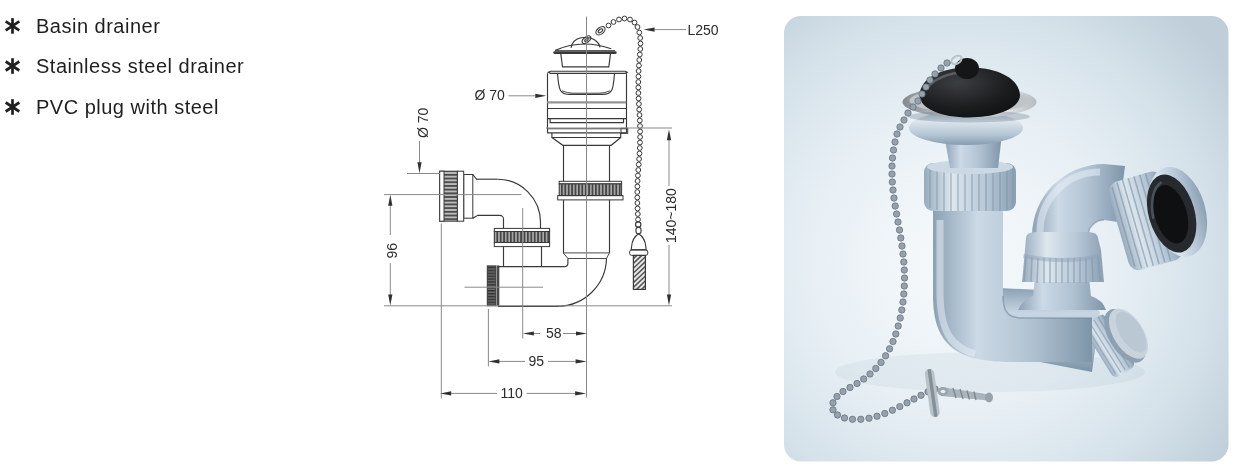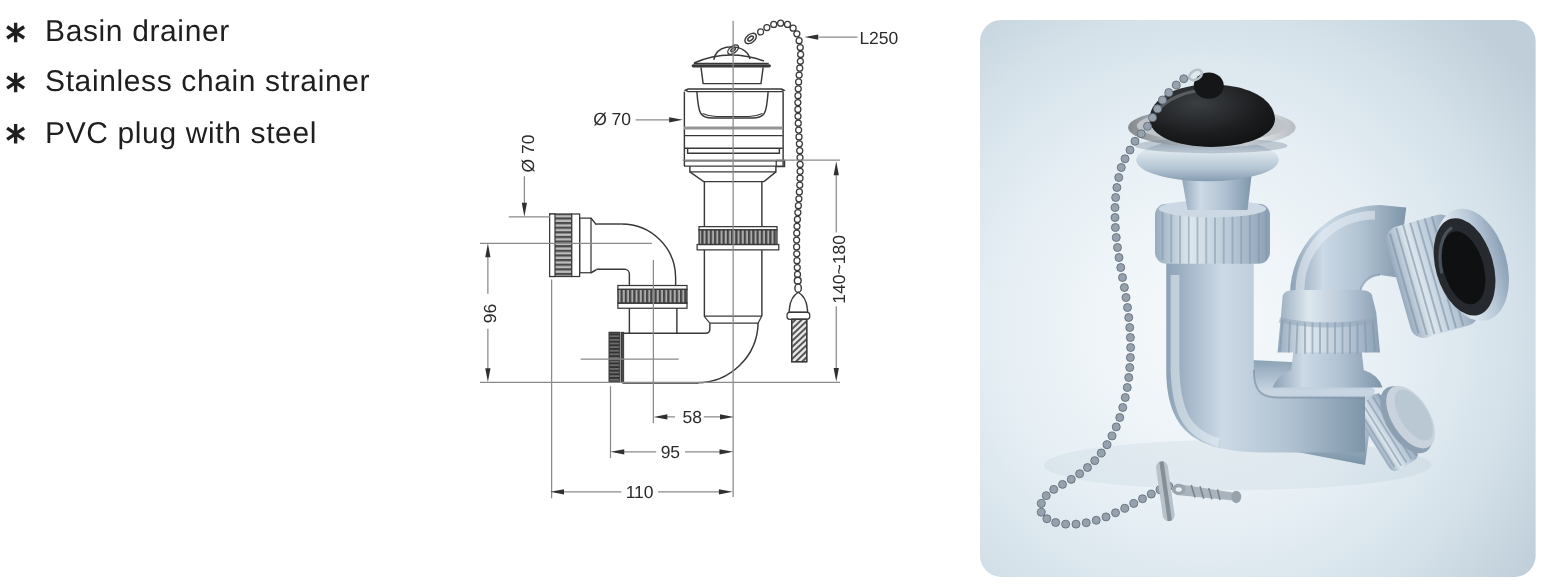--- a/index.html
+++ b/index.html
@@ -1,17 +1,17 @@
 <!DOCTYPE html>
 <html><head>
 <meta charset="utf-8">
 <style>
 html,body{margin:0;padding:0;background:#fff;}
 #page{position:relative;width:1243px;height:469px;background:#fff;overflow:hidden;font-family:"Liberation Sans",sans-serif;}
-.b{position:absolute;font-size:24px;line-height:24px;color:#1f1f1f;white-space:pre;letter-spacing:0.5px;}
+.b{position:absolute;font-size:20px;line-height:24px;color:#1f1f1f;white-space:pre;letter-spacing:0.5px;}
 </style>
 </head>
 <body>
 <div id="page">
 <svg width="1243" height="469" viewBox="0 0 1243 469" style="position:absolute;left:0;top:0" xmlns="http://www.w3.org/2000/svg">
 <defs>
 <pattern id="kv" width="3.4" height="8" patternUnits="userSpaceOnUse">
           <rect width="3.4" height="8" fill="#ababab"></rect>
           <rect width="1.8" height="8" fill="#454545"></rect>
         </pattern>
@@ -376,21 +376,21 @@
 <text x="474.5" y="100.3">Ø 70</text>
 <text transform="translate(427.5,138) rotate(-90)">Ø 70</text>
 <text transform="translate(396.5,258.5) rotate(-90)">96</text>
 <text transform="translate(675.8,243) rotate(-90)">140~180</text>
 <text x="546" y="338.3">58</text>
 <text x="528.5" y="366.2">95</text>
 <text x="500.5" y="398.2">110</text>
 </g>
 </svg>
 <div class="b" style="left:36px;top:13.7px">Basin drainer</div>
-<div class="b" style="left:36px;top:53.9px">Stainless chain strainer</div>
+<div class="b" style="left:36px;top:53.9px">Stainless steel drainer</div>
 <div class="b" style="left:36px;top:94.7px">PVC plug with steel</div>
 <svg width="30" height="130" viewBox="0 0 30 130" style="position:absolute;left:0;top:0" xmlns="http://www.w3.org/2000/svg">
 <g stroke="#1f1f1f" stroke-width="2.7">
 <g transform="translate(12.5,25.9)">
           <line x1="0" y1="-7.8" x2="0" y2="7.8"></line>
           <line x1="-6.8" y1="-4.5" x2="6.8" y2="4.5"></line>
           <line x1="-6.8" y1="4.5" x2="6.8" y2="-4.5"></line>
         </g>
 <g transform="translate(12.5,66)">
           <line x1="0" y1="-7.8" x2="0" y2="7.8"></line>

